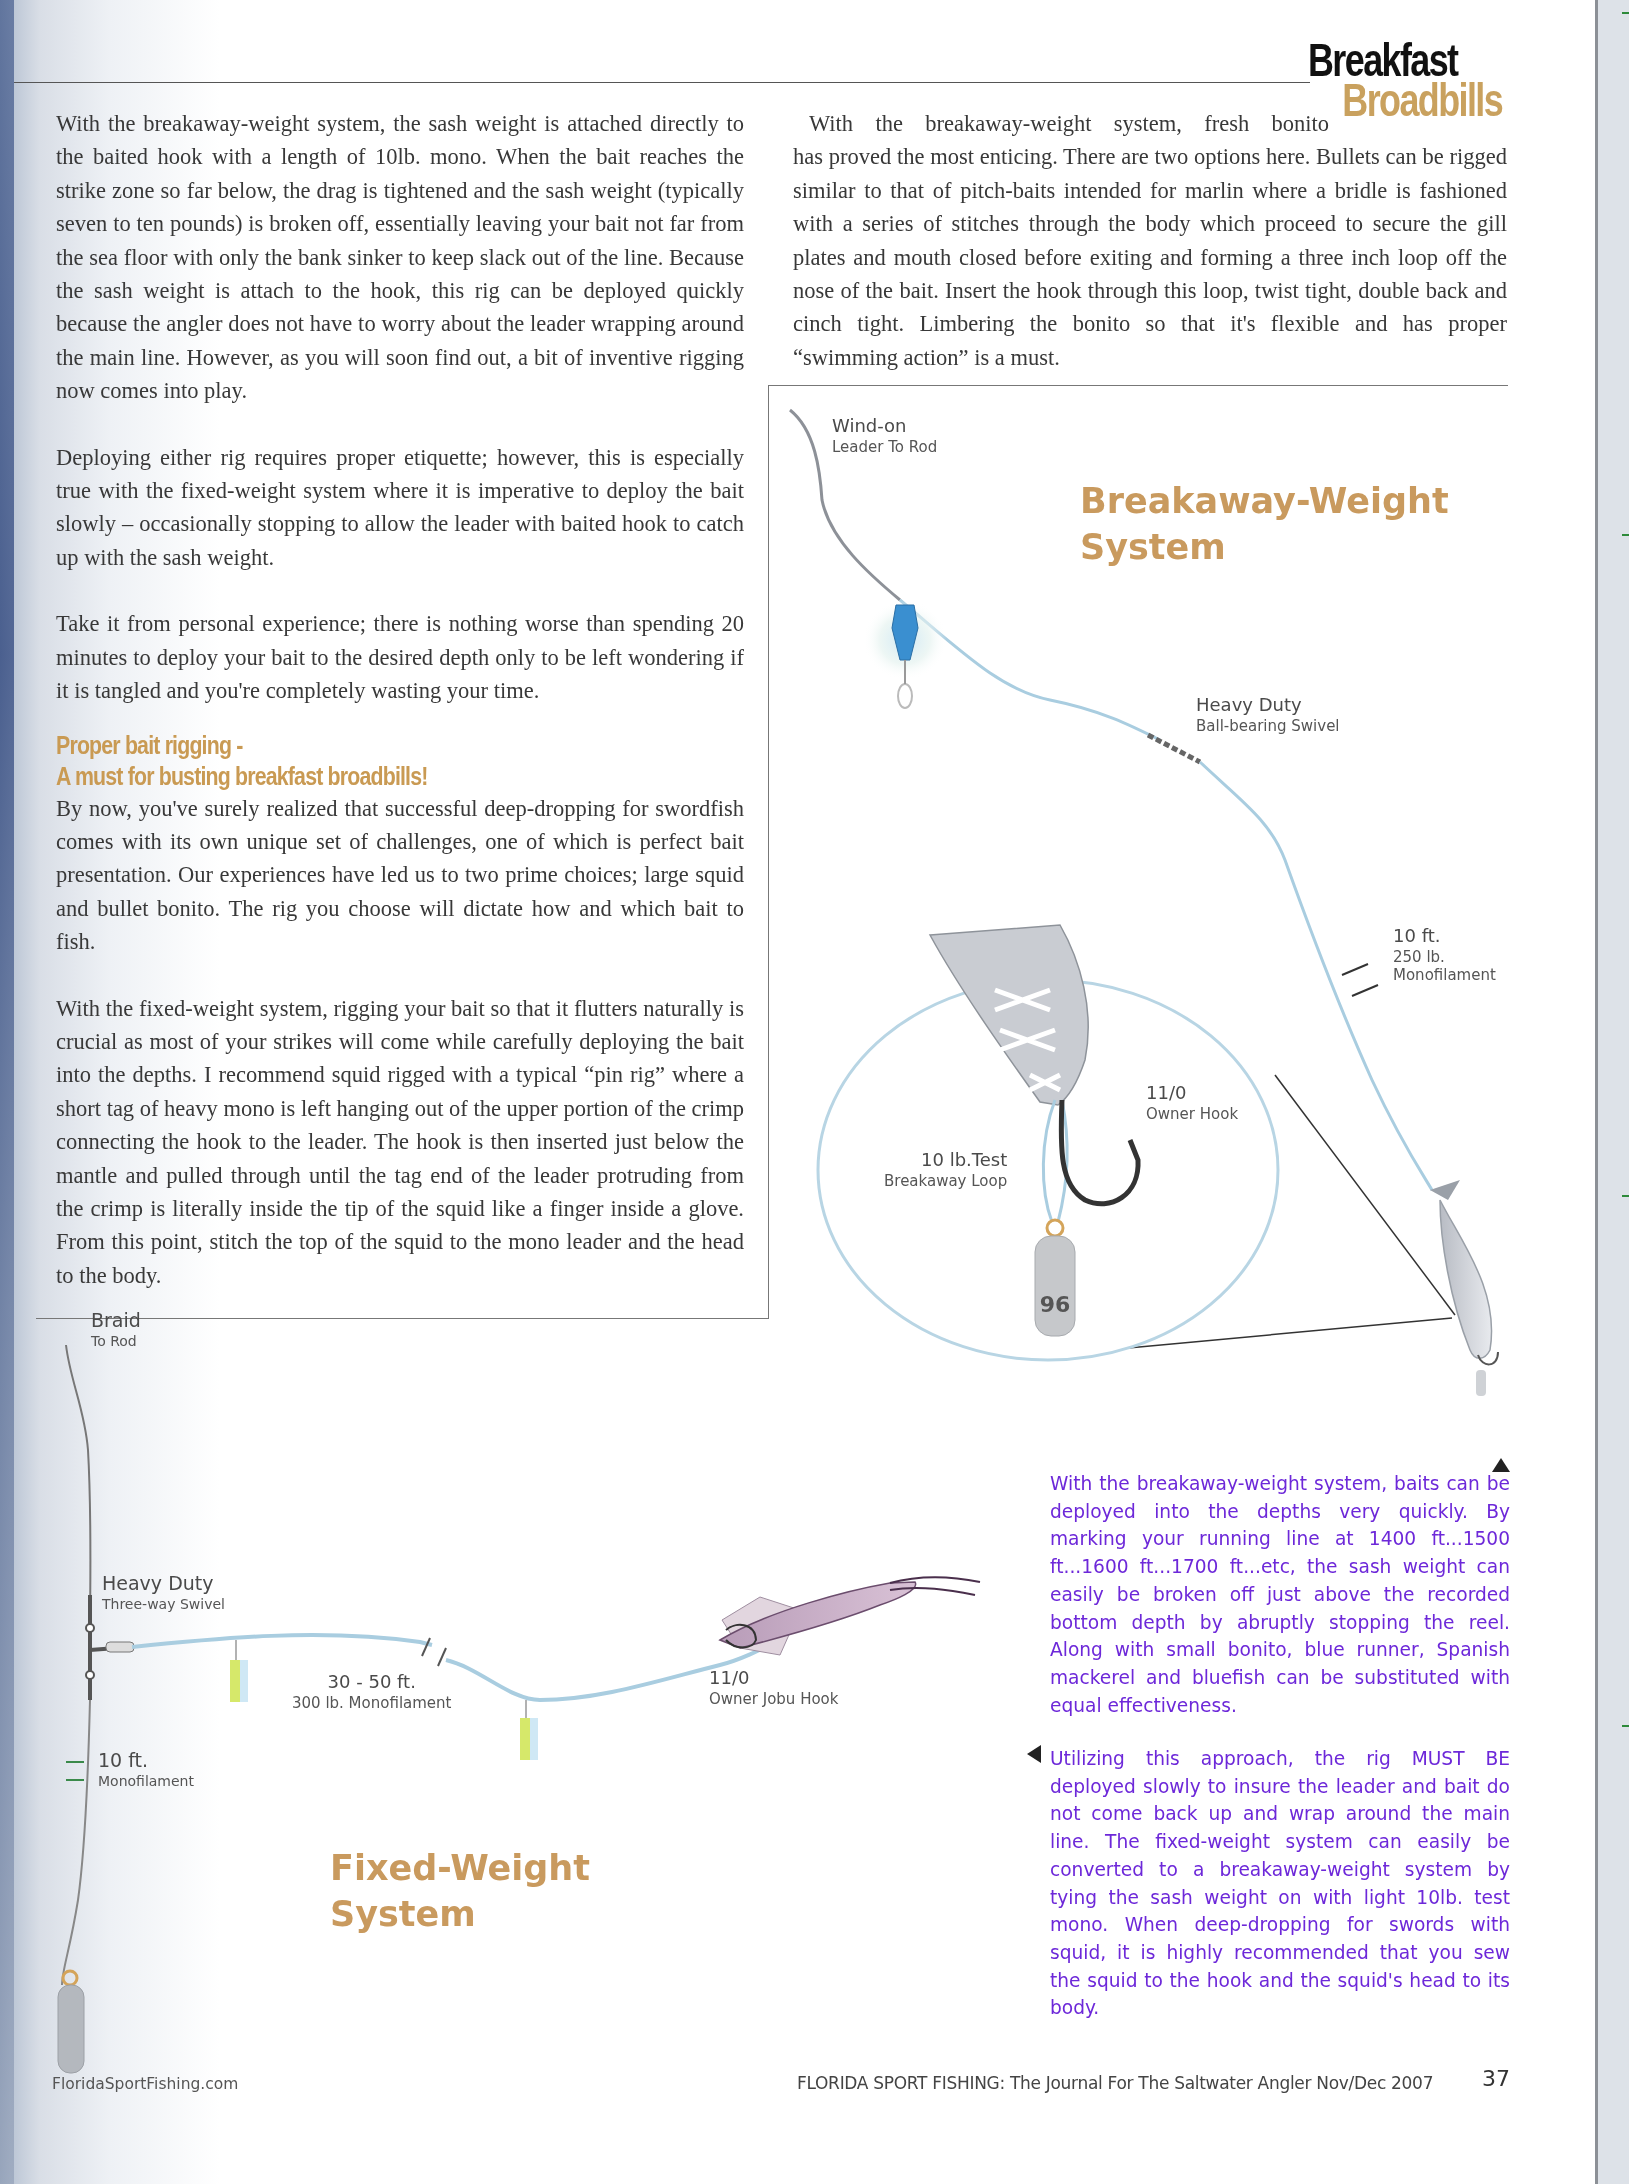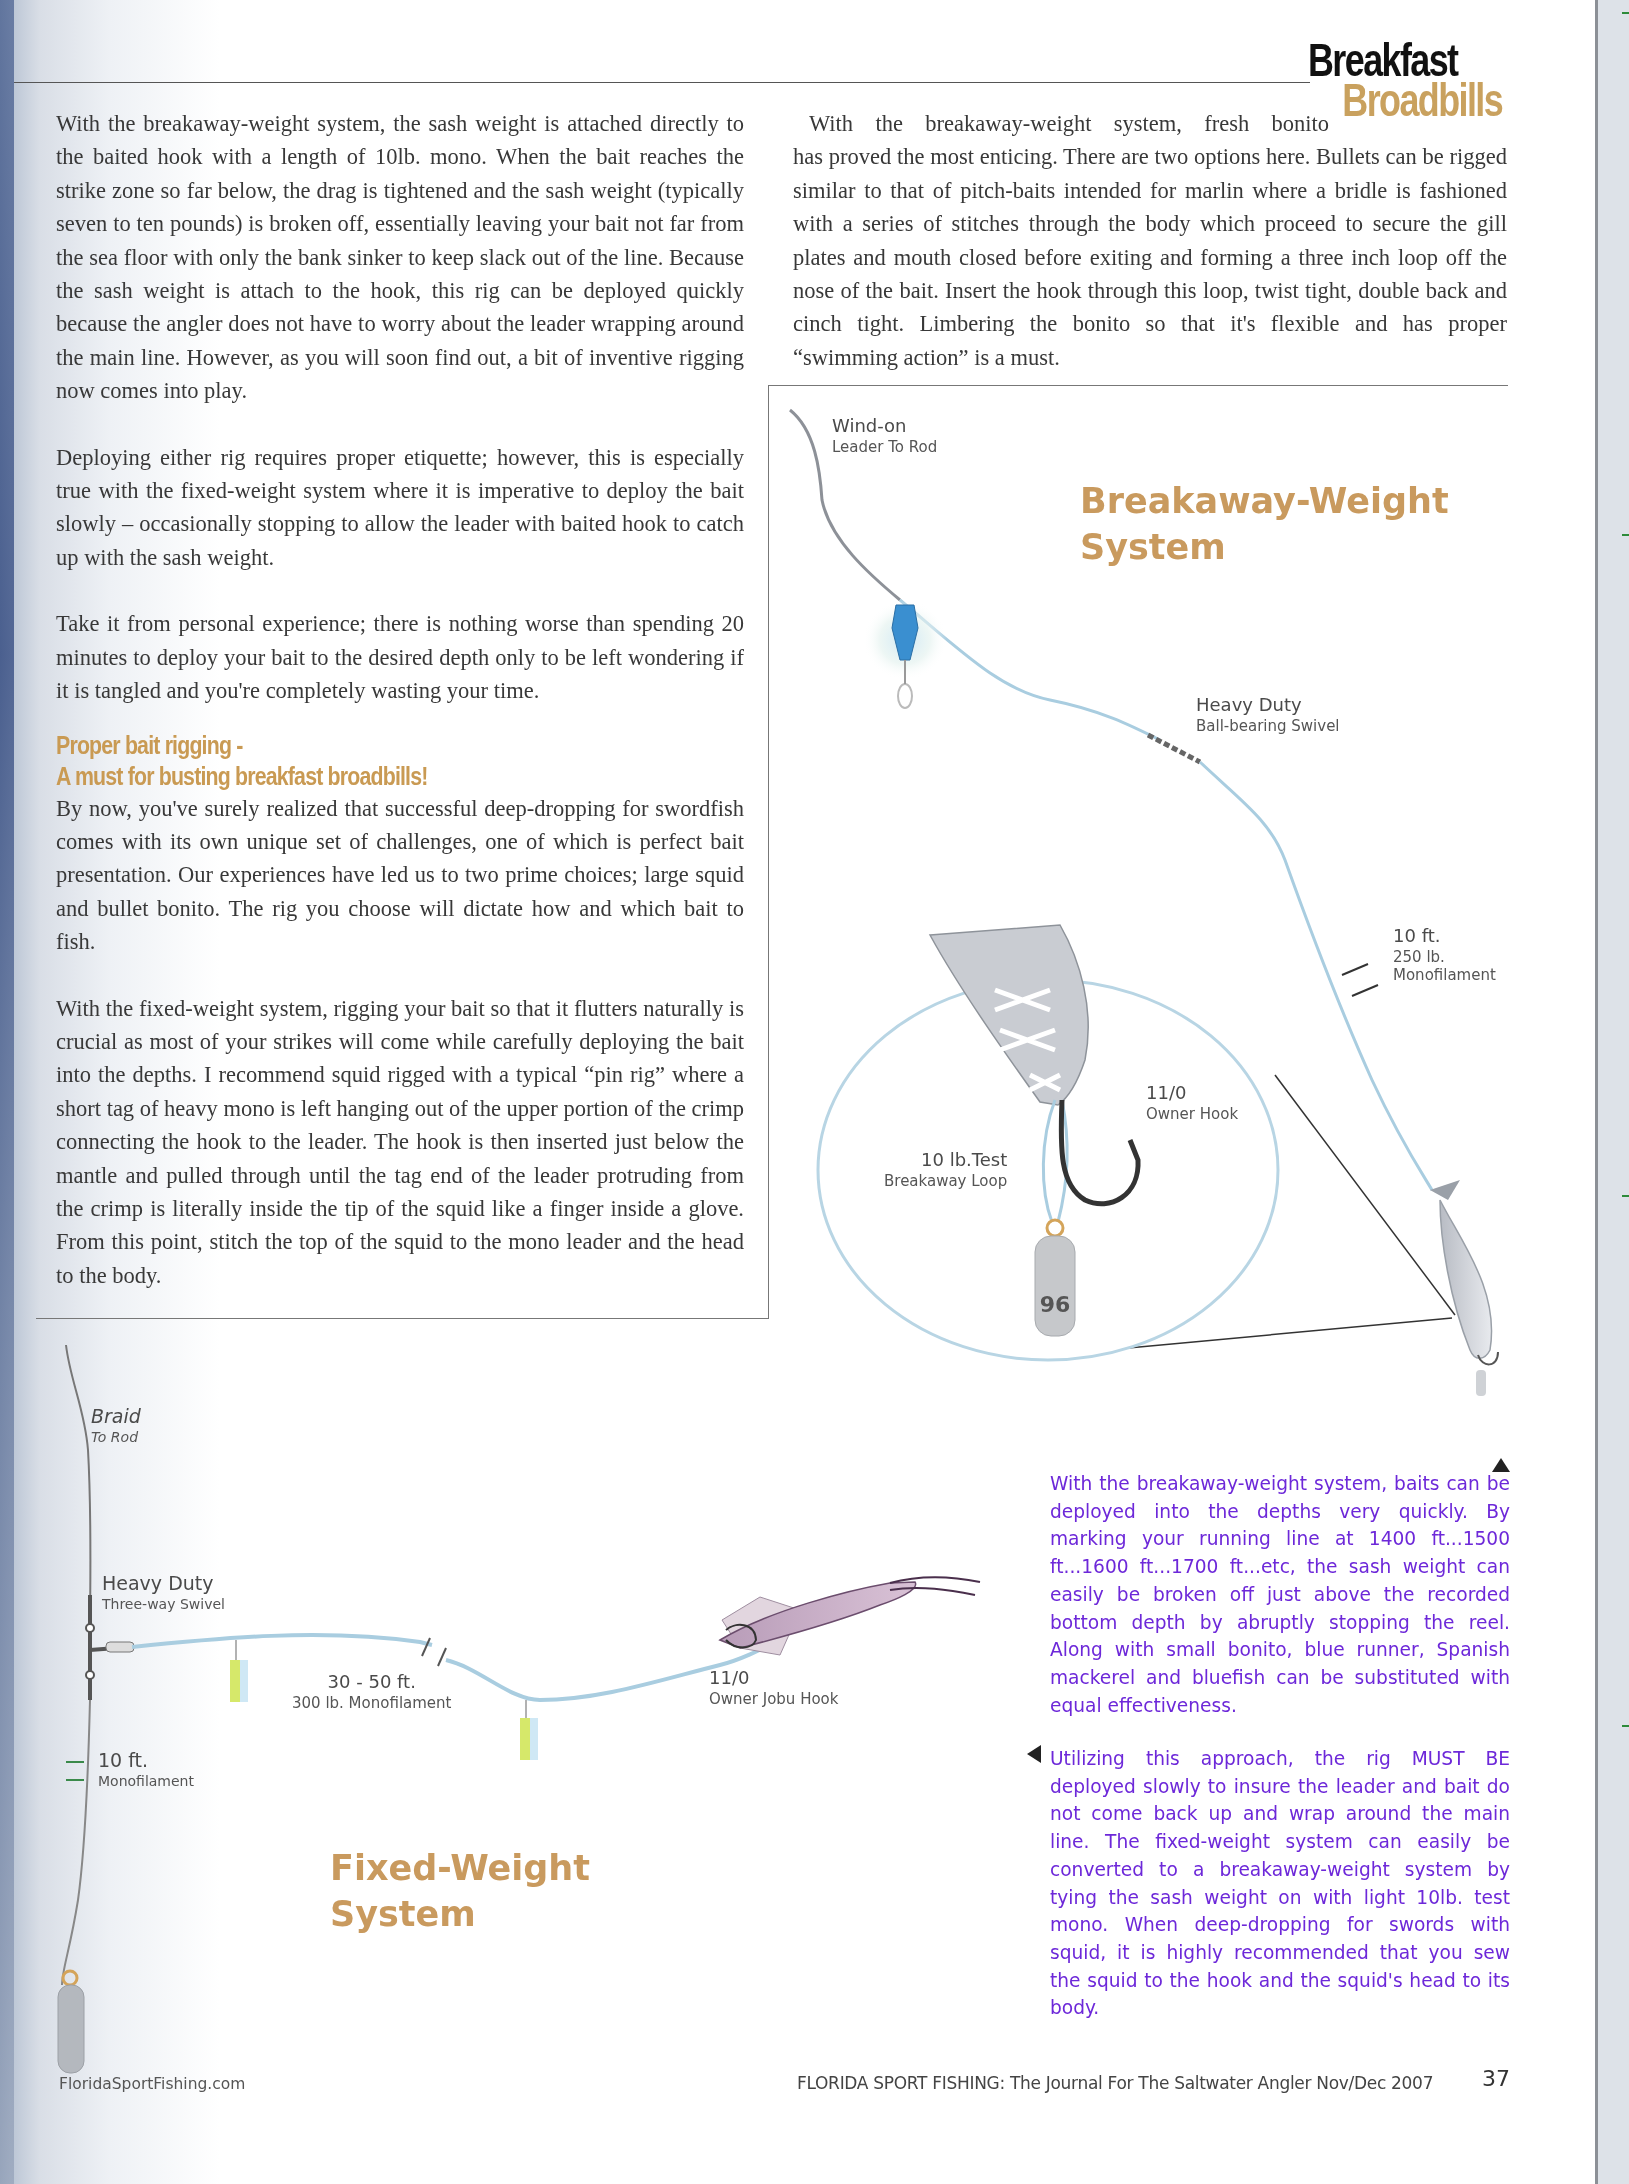--- a/index.html
+++ b/index.html
@@ -54,21 +54,21 @@
   .lbl .big { font-size: 18px; display: block; line-height: 24px; }
   .lbl .small { font-size: 15px; display: block; line-height: 18px; color: #555; }
   .title-orange { position: absolute; font-family: "DejaVu Sans", sans-serif; font-weight: bold; color: #c99a5e; text-align: left; font-size: 35px; line-height: 46px; }
 
   .caption { position: absolute; font-family: "DejaVu Sans", sans-serif; color: #6d28d9; font-size: 18.6px; line-height: 27.7px; text-align: justify; }
   .caption-1 { left: 1050px; top: 1470px; width: 460px; }
   .caption-2 { left: 1050px; top: 1745px; width: 460px; }
   .tri-up { position: absolute; left: 1492px; top: 1458px; width: 0; height: 0; border-left: 9px solid transparent; border-right: 9px solid transparent; border-bottom: 14px solid #222; }
   .tri-left { position: absolute; left: 1027px; top: 1745px; width: 0; height: 0; border-top: 9px solid transparent; border-bottom: 9px solid transparent; border-right: 14px solid #222; }
 
-  .footer-left { position: absolute; left: 59px; top: 2075px; font-family: "DejaVu Sans", sans-serif; font-size: 15.5px; color: #555; }
+  .footer-left { position: absolute; left: 52px; top: 2075px; font-family: "DejaVu Sans", sans-serif; font-size: 15.5px; color: #555; }
   .footer-right { position: absolute; left: 797px; top: 2073px; font-family: "DejaVu Sans", sans-serif; font-size: 17px; color: #444; letter-spacing: -.3px; }
   .page-num { position: absolute; left: 1482px; top: 2066px; font-family: "DejaVu Sans", sans-serif; font-size: 22px; color: #333; }
 </style>
 </head>
 <body>
 
 <div class="gutter"></div>
 <div class="gutter-dark"></div>
 <div class="right-edge"></div>
 <div class="right-tick" style="top:12px"></div>
@@ -215,21 +215,21 @@
 </div>
 <div class="lbl" style="left:884px; top:1148px; text-align:right;">
   <span class="big">10 lb.Test</span>
   <span class="small">Breakaway Loop</span>
 </div>
 
 <div class="title-orange" style="left:330px; top:1845px; width:340px;">
   <div>Fixed-Weight</div>
   <div>System</div>
 </div>
-<div class="lbl" style="left:91px; top:1404px;font-style:italic;">
+<div class="lbl" style="left:91px; top:1308px;">
   <span class="big" style="font-size:19px">Braid</span>
   <span class="small" style="font-size:14px">To Rod</span>
 </div>
 <div class="lbl" style="left:102px; top:1571px;">
   <span class="big" style="font-size:19px">Heavy Duty</span>
   <span class="small" style="font-size:14px">Three-way Swivel</span>
 </div>
 <div class="lbl" style="left:292px; top:1670px; text-align:center;">
   <span class="big">30 - 50 ft.</span>
   <span class="small">300 lb. Monofilament</span>

